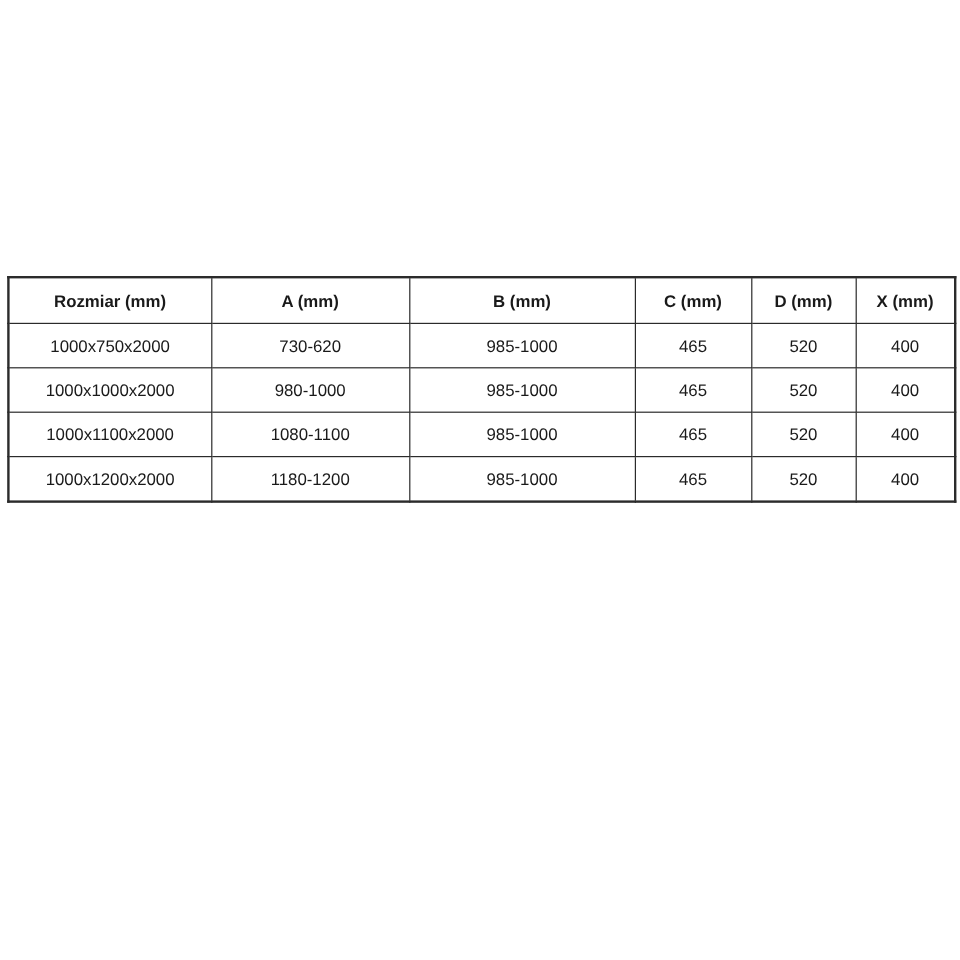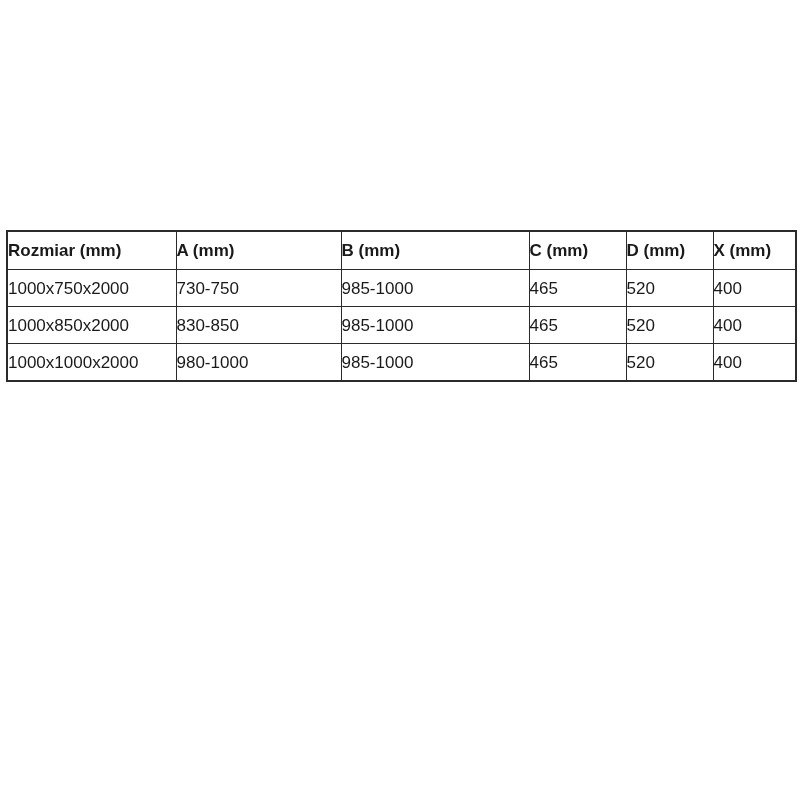--- a/index.html
+++ b/index.html
@@ -23,25 +23,25 @@
     top: 230px;
     width: 789px;
     border-collapse: collapse;
     table-layout: fixed;
     background: #ffffff;
     border: 2px solid #2b2b2b;
   }
   table.dims-table th,
   table.dims-table td {
     border: 1px solid #2b2b2b;
-    text-align: left;
+    text-align: center;
     vertical-align: middle;
     padding: 0;
     height: 36px;
-    font-size: 17px;
+    font-size: 14px;
     line-height: 1;
     white-space: nowrap;
     overflow: hidden;
   }
   table.dims-table th {
     font-weight: bold;
     background: #ffffff;
     height: 37px;
   }
   col.c-rozmiar { width: 169px; }
@@ -70,37 +70,45 @@
         <th>A (mm)</th>
         <th>B (mm)</th>
         <th>C (mm)</th>
         <th>D (mm)</th>
         <th>X (mm)</th>
       </tr>
     </thead>
     <tbody>
       <tr>
         <td>1000x750x2000</td>
-        <td>730-750</td>
-        <td>985-1000</td>
-        <td>465</td>
-        <td>520</td>
-        <td>400</td>
-      </tr>
-      <tr>
-        <td>1000x850x2000</td>
-        <td>830-850</td>
+        <td>730-620</td>
         <td>985-1000</td>
         <td>465</td>
         <td>520</td>
         <td>400</td>
       </tr>
       <tr>
         <td>1000x1000x2000</td>
         <td>980-1000</td>
         <td>985-1000</td>
         <td>465</td>
         <td>520</td>
         <td>400</td>
       </tr>
+      <tr>
+        <td>1000x1100x2000</td>
+        <td>1080-1100</td>
+        <td>985-1000</td>
+        <td>465</td>
+        <td>520</td>
+        <td>400</td>
+      </tr>
+      <tr>
+        <td>1000x1200x2000</td>
+        <td>1180-1200</td>
+        <td>985-1000</td>
+        <td>465</td>
+        <td>520</td>
+        <td>400</td>
+      </tr>
     </tbody>
   </table>
 </div>
 
 </body></html>

